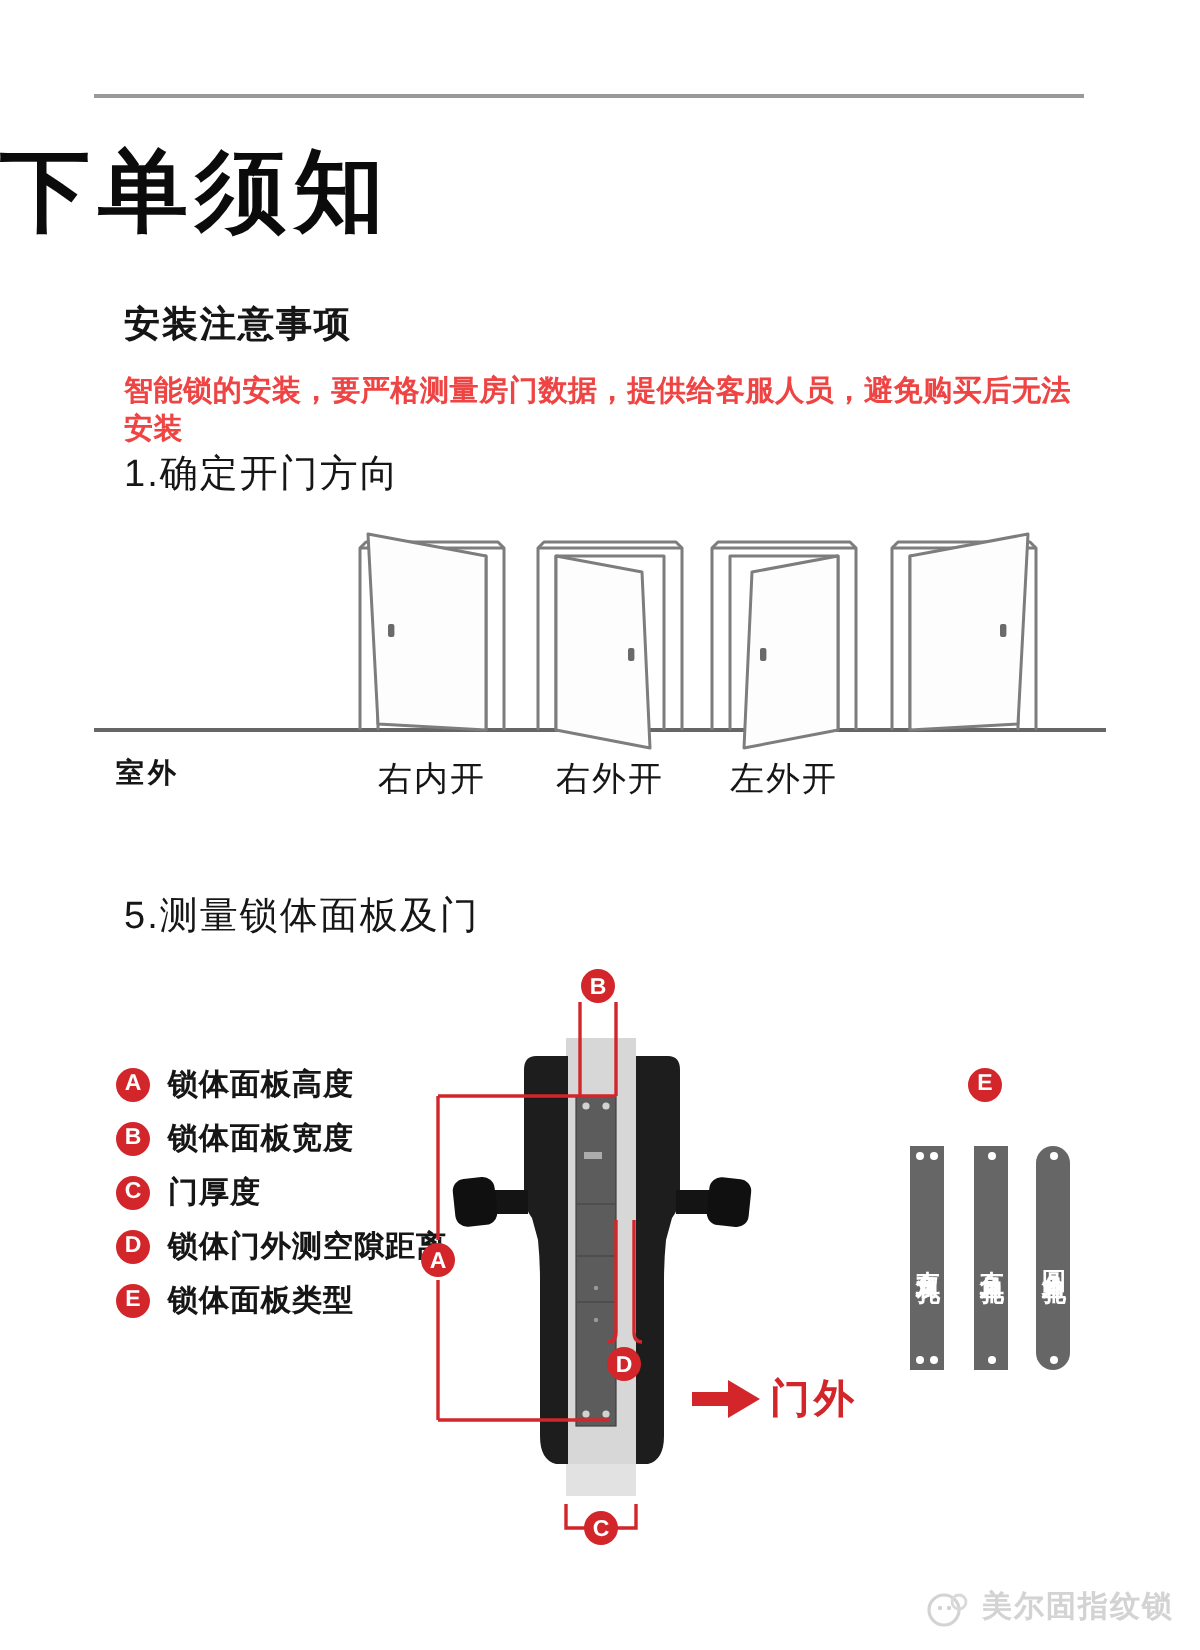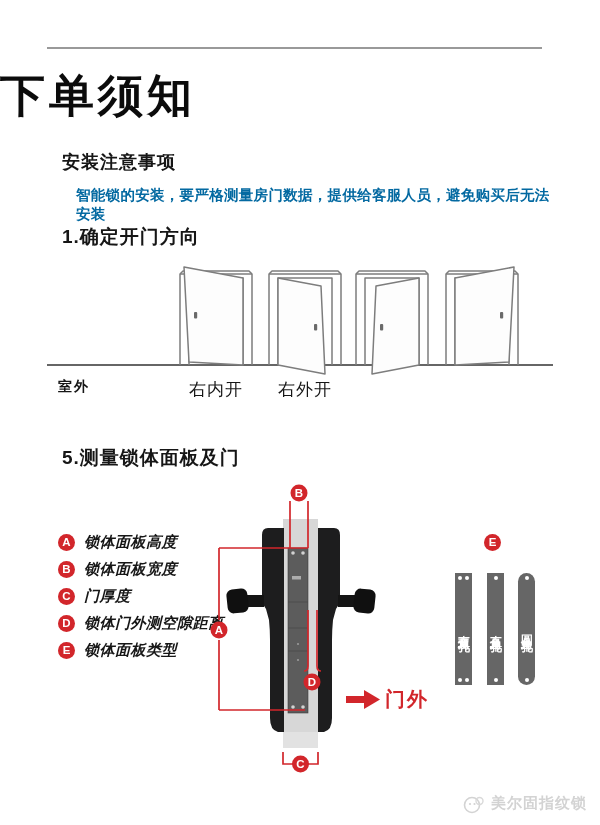--- a/index.html
+++ b/index.html
@@ -14,40 +14,40 @@
   *{margin:0;padding:0;box-sizing:border-box;}
   html,body{background:#ffffff;}
   body{font-family:"Liberation Sans","DejaVu Sans",sans-serif;color:var(--ink);}
   .page{position:relative;width:600px;height:825px;background:#ffffff;overflow:hidden;}
   .abs{position:absolute;}
 
   .top-rule{left:47px;top:47px;width:495px;height:2px;background:#999;}
   .main-title{left:0;top:66px;width:600px;text-align:left;font-size:45px;font-weight:800;
               letter-spacing:4px;color:#0b0b0b;}
   .sub-heading{left:62px;top:150px;font-size:18px;font-weight:700;letter-spacing:1px;}
-  .intro-body{left:76px;top:186px;width:480px;font-size:14.5px;font-weight:600;
-              letter-spacing:.3px;color:#0369a1;}
-  .sec-heading{font-size:19px;font-weight:700;letter-spacing:1px;}
+  .intro-body{left:62px;top:186px;width:480px;font-size:14.5px;font-weight:600;
+              letter-spacing:.3px;color:#ef4444;}
+  .sec-heading{font-size:19px;font-weight:400;letter-spacing:1px;}
   .s1-heading{left:62px;top:224px;}
   .s2-heading{left:62px;top:445px;}
 
   .ground-line{left:47px;top:364px;width:506px;height:1.5px;background:#666;}
   .door-svg{top:262px;width:100px;height:118px;}
   .door-frame{fill:none;stroke:#7d7d7d;stroke-width:1.5;stroke-linejoin:round;}
   .door-leaf{fill:#fdfdfd;stroke:#7d7d7d;stroke-width:1.5;stroke-linejoin:round;}
   .door-handle{fill:#6a6a6a;}
   .door-label{top:378px;width:100px;text-align:center;font-size:17px;font-weight:400;letter-spacing:1px;}
   .outdoor-label{left:58px;top:378px;font-size:14px;font-weight:700;letter-spacing:2px;}
 
   .legend{left:58px;top:534px;display:flex;flex-direction:column;gap:10px;}
   .legend-row{display:flex;align-items:center;height:17px;}
   .badge{width:17px;height:17px;border-radius:50%;background:var(--accent);color:#fff;
          font-size:11.5px;font-weight:700;display:flex;align-items:center;justify-content:center;
          line-height:1;flex:0 0 17px;}
-  .legend-label{margin-left:9px;font-size:15px;font-weight:600;letter-spacing:.5px;white-space:nowrap;font-style:italic;}
+  .legend-label{margin-left:9px;font-size:15px;font-weight:600;letter-spacing:.5px;white-space:nowrap;}
 
   .lock-svg{left:196px;top:478px;width:240px;height:312px;}
   .red-ln{stroke:var(--accent);stroke-width:1.7;fill:none;}
   .svg-badge-circle{fill:var(--accent);}
   .svg-badge-text{fill:#ffffff;font-size:11.5px;font-weight:700;text-anchor:middle;}
   .menwai-text{fill:var(--accent);font-size:20px;font-weight:700;letter-spacing:2px;}
   .arrow-red{fill:var(--accent);}
 
   .e-badge{left:484px;top:534px;}
   .plate{top:573px;width:17px;height:112px;background:var(--plate-gray);
@@ -106,20 +106,21 @@
     <path class="door-frame" d="M14,103 L14,12 L17,9 L83,9 L86,12 L86,103"></path>
     <path class="door-frame" d="M14,12 L86,12"></path>
     <path class="door-frame" d="M23,103 L23,16 L77,16 L77,103"></path>
     <polygon class="door-leaf" points="23,16 82,5 77,100 23,103"></polygon>
     <rect class="door-handle" x="68" y="50" width="3.2" height="6.5" rx="1"></rect>
   </svg>
 
   <div class="abs outdoor-label">室外</div>
   <div class="abs door-label" style="left:166px">右内开</div>
   <div class="abs door-label" style="left:255px">右外开</div>
+  <div class="abs door-label" style="left:342px">左外开</div>
 
   <h3 class="abs sec-heading s2-heading">5.测量锁体面板及门</h3>
 
   <div class="abs legend">
     <div class="legend-row">
       <span class="badge">A</span>
       <span class="legend-label">锁体面板高度</span>
     </div>
     <div class="legend-row">
       <span class="badge">B</span>

